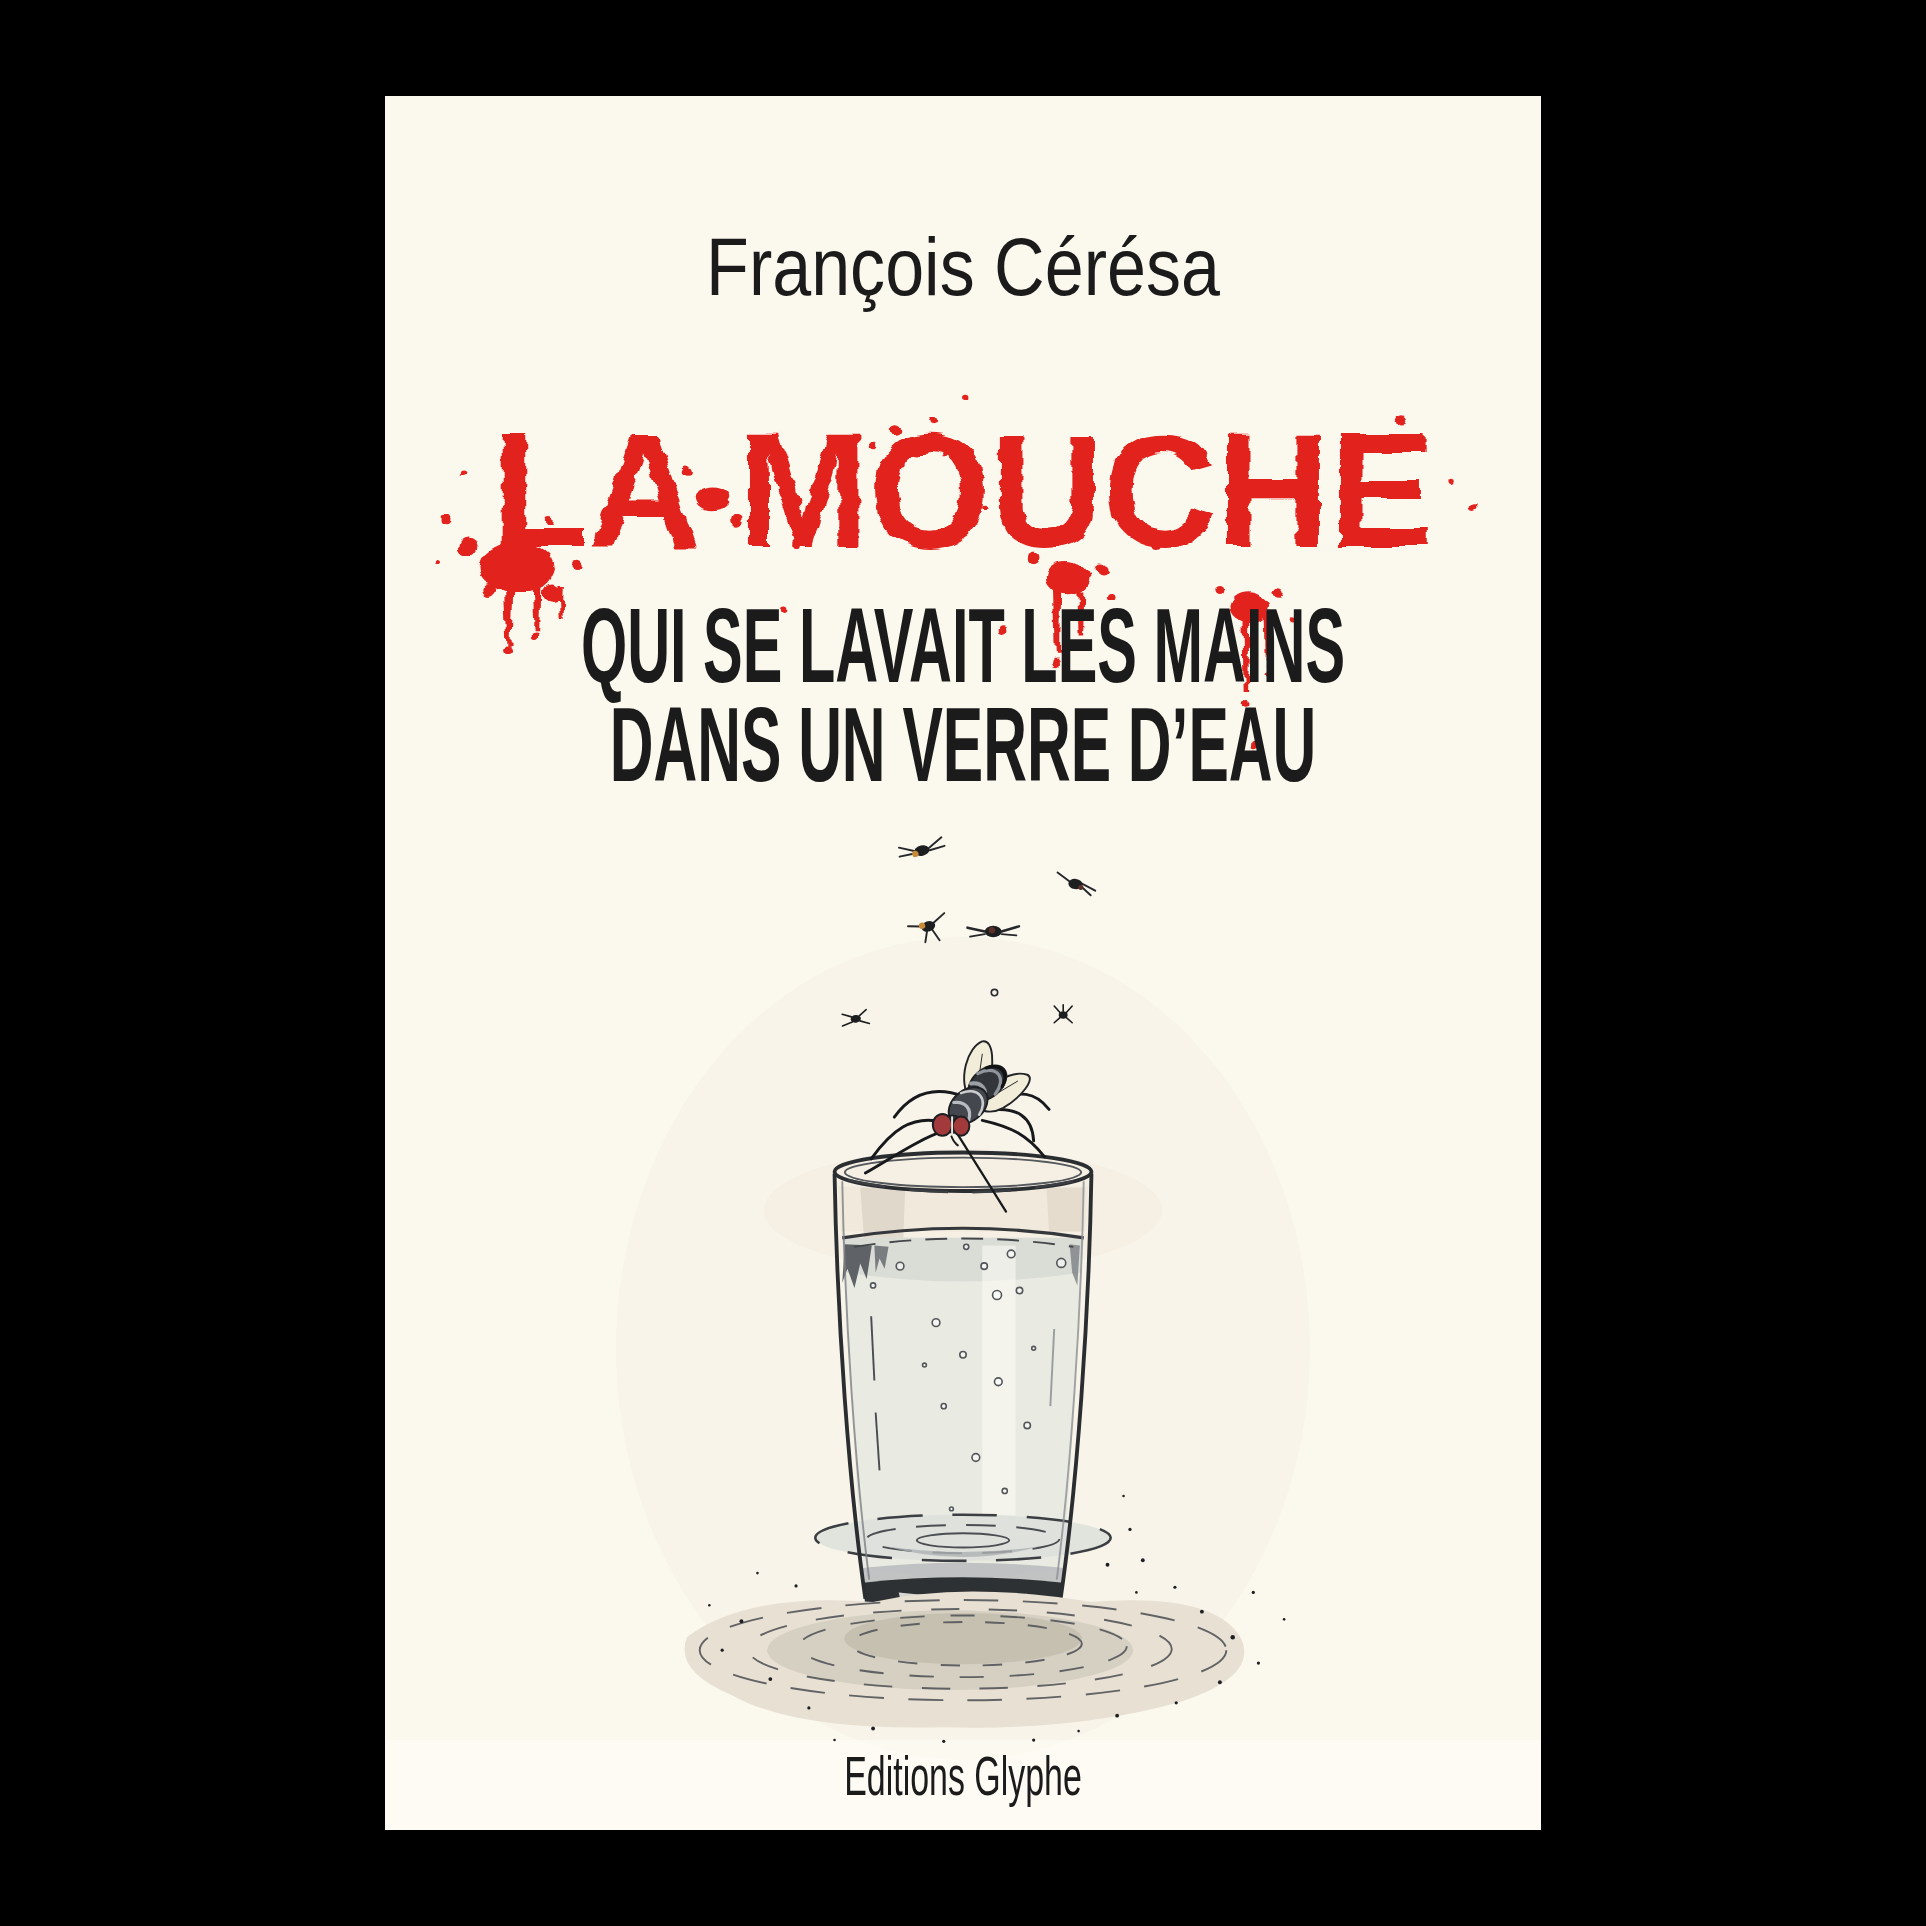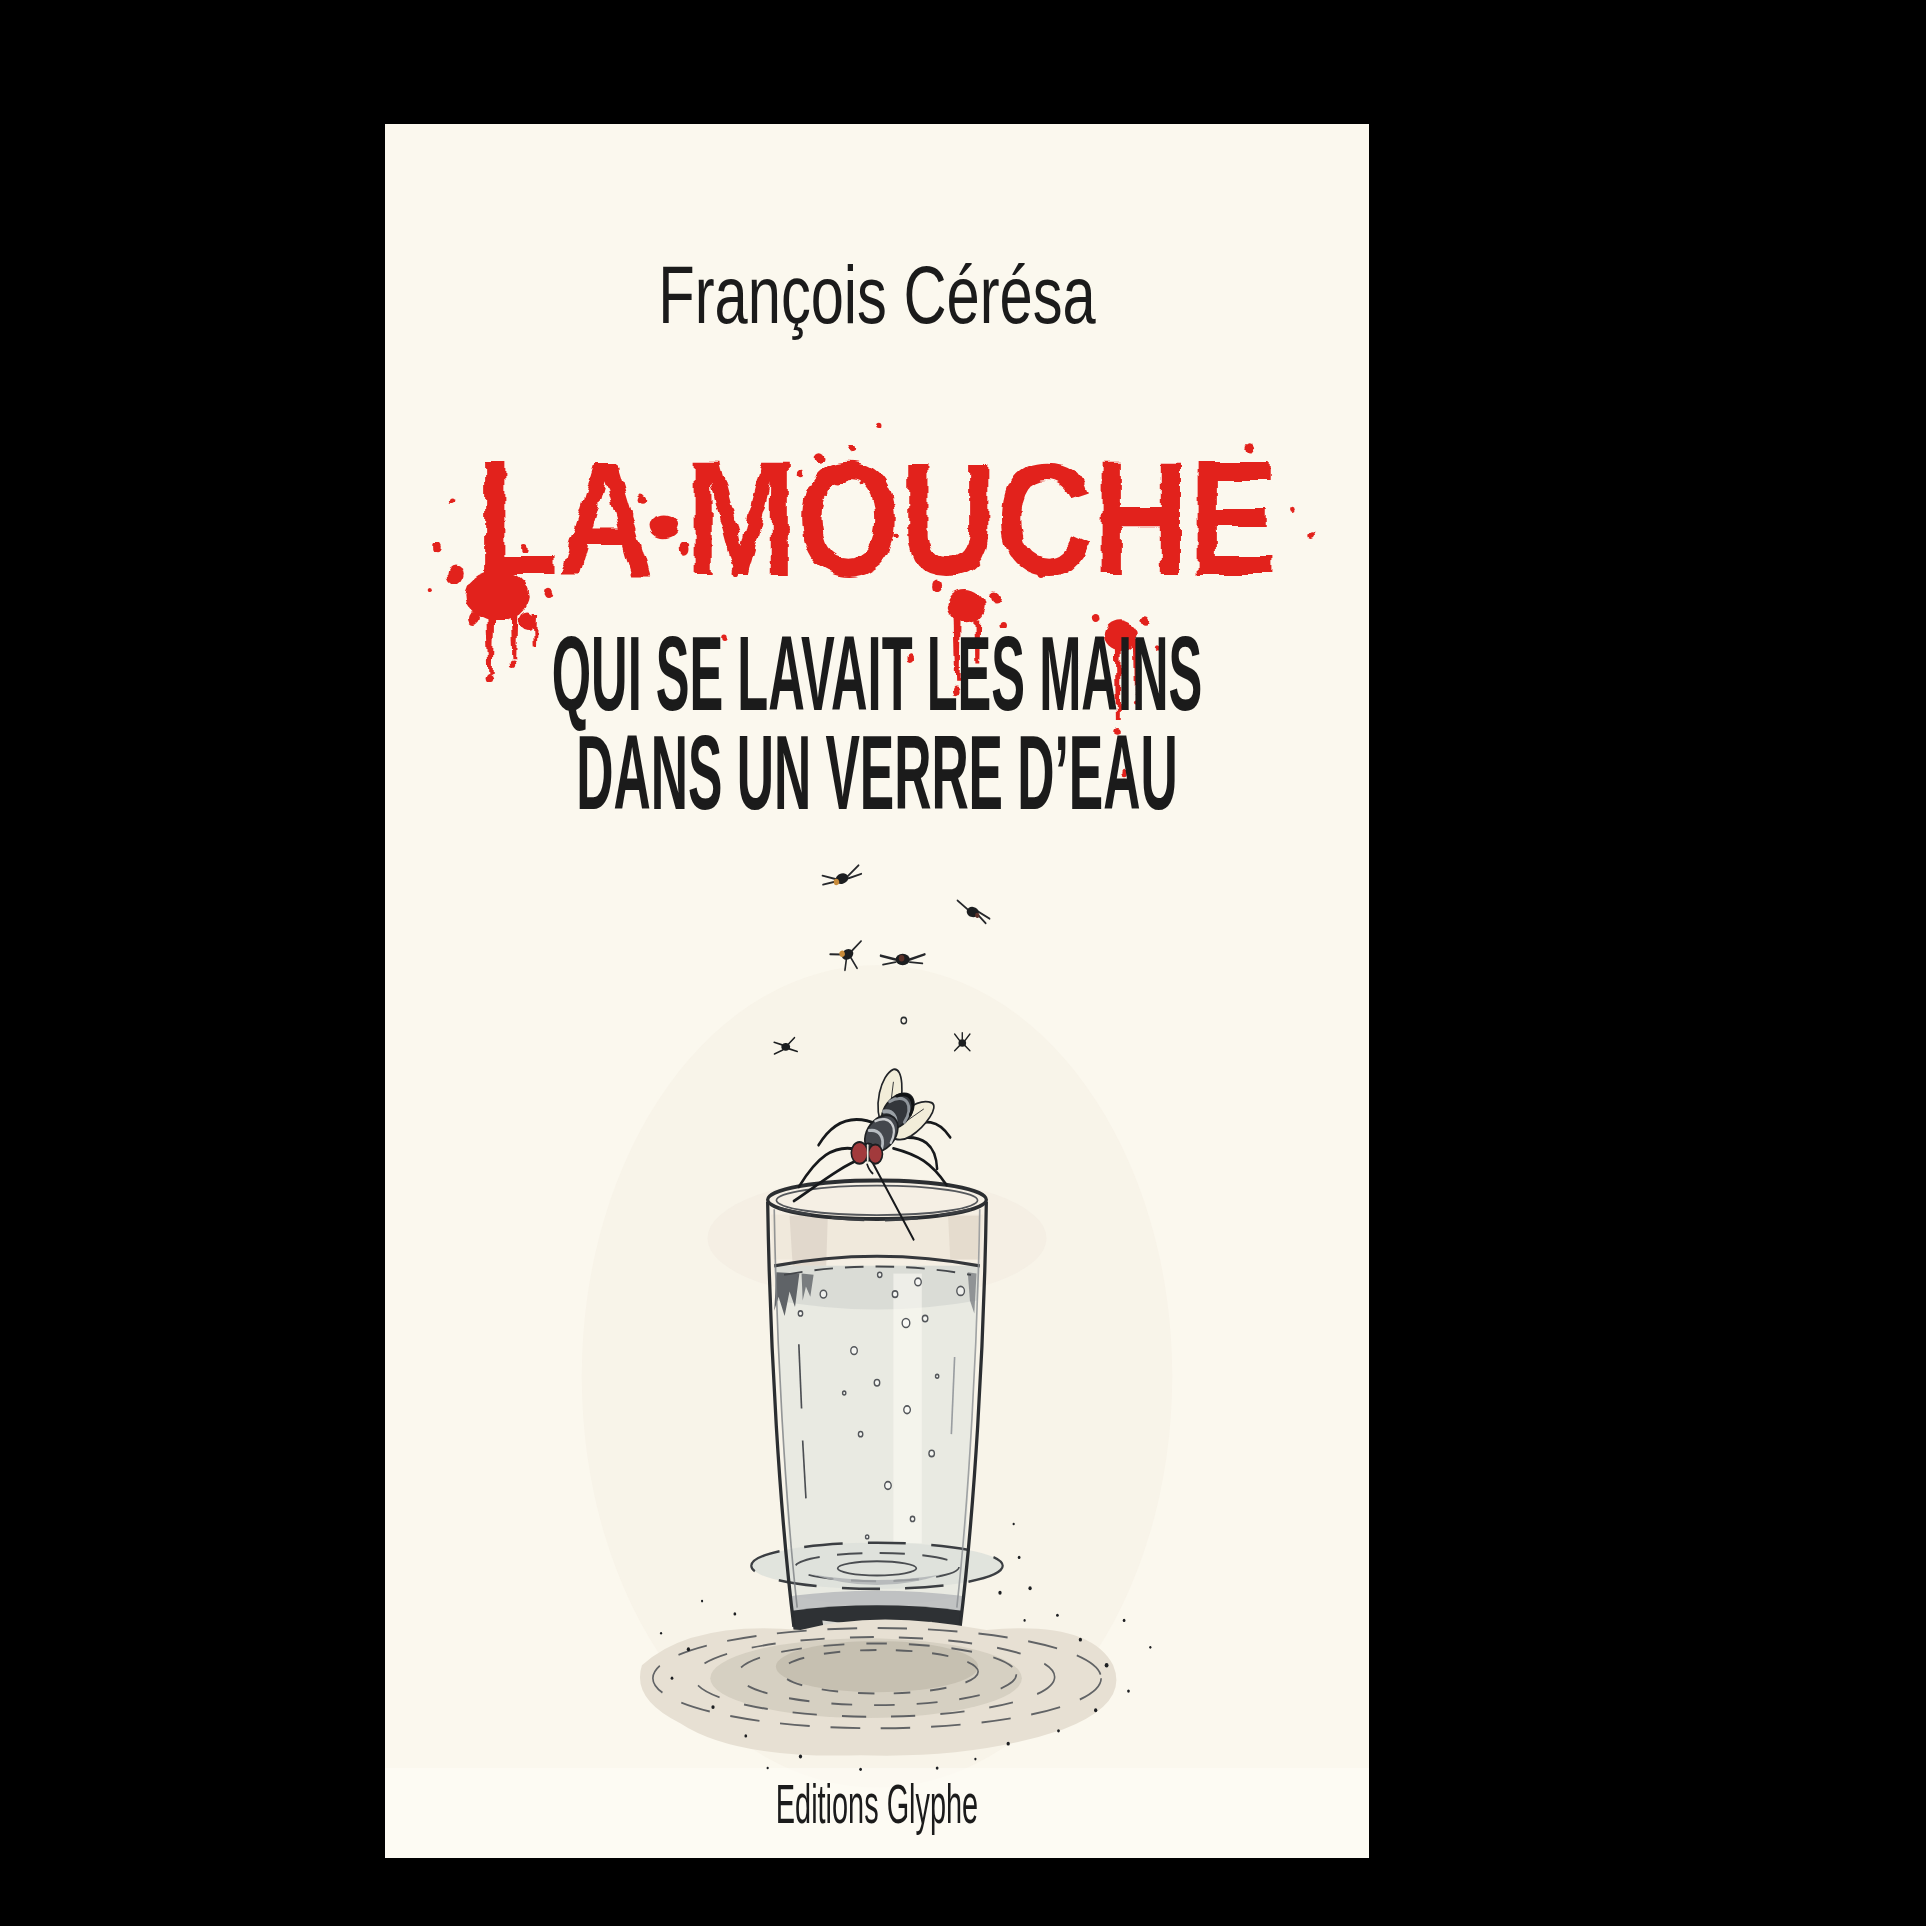--- a/index.html
+++ b/index.html
@@ -1,17 +1,17 @@
 <!DOCTYPE html>
 <html style="font-size:10.3px"><head>
 <meta charset="utf-8">
 <style>
   html,body{margin:0;padding:0;width:1926px;height:1926px;background:#000;overflow:hidden;}
   .stage{position:relative;width:1926px;height:1926px;background:#000;font-family:"Liberation Sans",sans-serif;}
-  .cover{position:absolute;left:385px;top:96px;width:984px;height:1734px;background:#fbf8ee;margin-top:28px;}
+  .cover{position:absolute;left:385px;top:96px;width:1156px;height:1734px;background:#fbf8ee;}
   .cover svg{position:absolute;left:0;top:0;width:100%;height:100%;display:block;}
   text{font-family:"Liberation Sans","DejaVu Sans",sans-serif;}
 </style>
 </head>
 <body>
 
 <div class="stage">
   <div class="cover">
     <svg viewBox="0 0 1800 2700" preserveAspectRatio="none">
       <defs>

